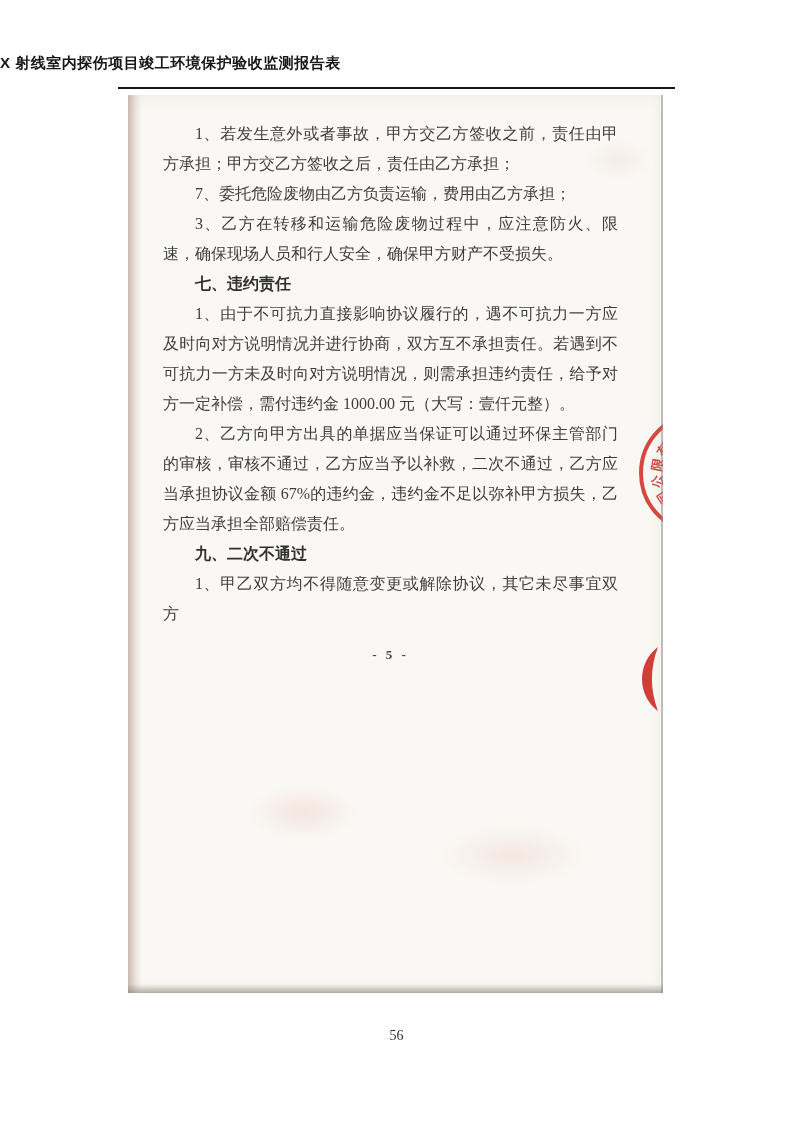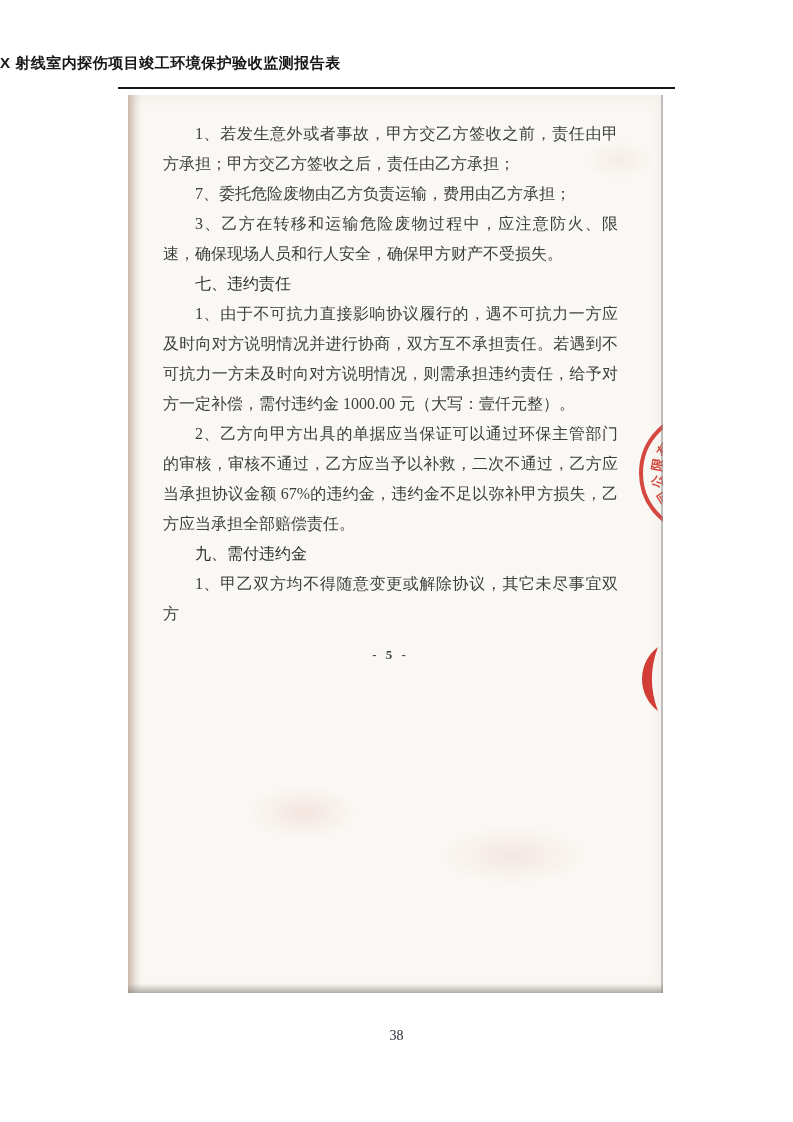--- a/index.html
+++ b/index.html
@@ -40,21 +40,21 @@
   .stain.s2{left:310px;top:730px;width:150px;height:60px;
     background:radial-gradient(ellipse at center,rgba(216,150,140,0.18),rgba(216,150,140,0) 70%);}
   .stain.s3{left:455px;top:45px;width:70px;height:40px;
     background:radial-gradient(ellipse at center,rgba(216,160,150,0.14),rgba(216,160,150,0) 70%);}
   
   .scan-body{
     position:relative;padding:24px 45px 0 35px;
     font-size:16px;line-height:30px;color:#3e3e3e;
   }
   .para{margin:0;text-indent:2em;text-align:justify;}
-  .para.heading{font-weight:normal;color:#303030;text-align:left;}
+  .para.heading{font-weight:bold;color:#303030;text-align:left;}
   .scan-pageno{
     margin-top:11px;text-align:center;text-indent:0;
     font-size:13px;letter-spacing:3px;color:#474747;font-weight:bold;
   }
   
   .seal-top{position:absolute;right:0;top:318px;width:30px;height:120px;overflow:hidden;}
   .seal-bottom{position:absolute;right:0;top:548px;width:22px;height:72px;overflow:hidden;}
   
   .report-footer{
     position:absolute;top:1028px;left:0;width:100%;text-align:center;
@@ -77,21 +77,21 @@
     <div class="stain s3"></div>
 
     <div class="scan-body">
       <div>
           <p class="para">1、若发生意外或者事故，甲方交乙方签收之前，责任由甲方承担；甲方交乙方签收之后，责任由乙方承担；</p>
           <p class="para">7、委托危险废物由乙方负责运输，费用由乙方承担；</p>
           <p class="para">3、乙方在转移和运输危险废物过程中，应注意防火、限速，确保现场人员和行人安全，确保甲方财产不受损失。</p>
           <p class="para heading">七、违约责任</p>
           <p class="para">1、由于不可抗力直接影响协议履行的，遇不可抗力一方应及时向对方说明情况并进行协商，双方互不承担责任。若遇到不可抗力一方未及时向对方说明情况，则需承担违约责任，给予对方一定补偿，需付违约金 1000.00 元（大写：壹仟元整）。</p>
           <p class="para">2、乙方向甲方出具的单据应当保证可以通过环保主管部门的审核，审核不通过，乙方应当予以补救，二次不通过，乙方应当承担协议金额 67%的违约金，违约金不足以弥补甲方损失，乙方应当承担全部赔偿责任。</p>
-          <p class="para heading">九、需付违约金</p>
+          <p class="para heading">九、二次不通过</p>
           <p class="para">1、甲乙双方均不得随意变更或解除协议，其它未尽事宜双方</p>
         </div>
       <p class="para scan-pageno">- 5 -</p>
     </div>
 
     <svg class="seal-top" viewBox="0 0 30 120" xmlns="http://www.w3.org/2000/svg">
       <circle cx="68" cy="60" r="60" fill="none" stroke="#d0342c" stroke-width="4" opacity="0.9"></circle>
       <g fill="#d0342c" font-size="13" font-weight="bold" font-family="'Liberation Sans','DejaVu Sans',sans-serif" text-anchor="middle" opacity="0.92">
         <text transform="translate(30.7,36.7) rotate(-58)" dy="4">有</text>
         <text transform="translate(24.8,51.6) rotate(-79)" dy="4">限</text>
@@ -104,15 +104,15 @@
 
     <svg class="seal-bottom" viewBox="0 0 22 72" xmlns="http://www.w3.org/2000/svg">
       <path d="M 17,4 A 40,40 0 0 0 17,68 A 90,90 0 0 1 17,4 Z" fill="#d0342c" opacity="0.95"></path>
     </svg>
 
     <div class="scan-edge-left"></div>
     <div class="scan-edge-right"></div>
     <div class="scan-edge-bottom"></div>
   </div>
 
-  <div class="report-footer">38</div>
+  <div class="report-footer">56</div>
 
 </div>
 
 </body></html>

